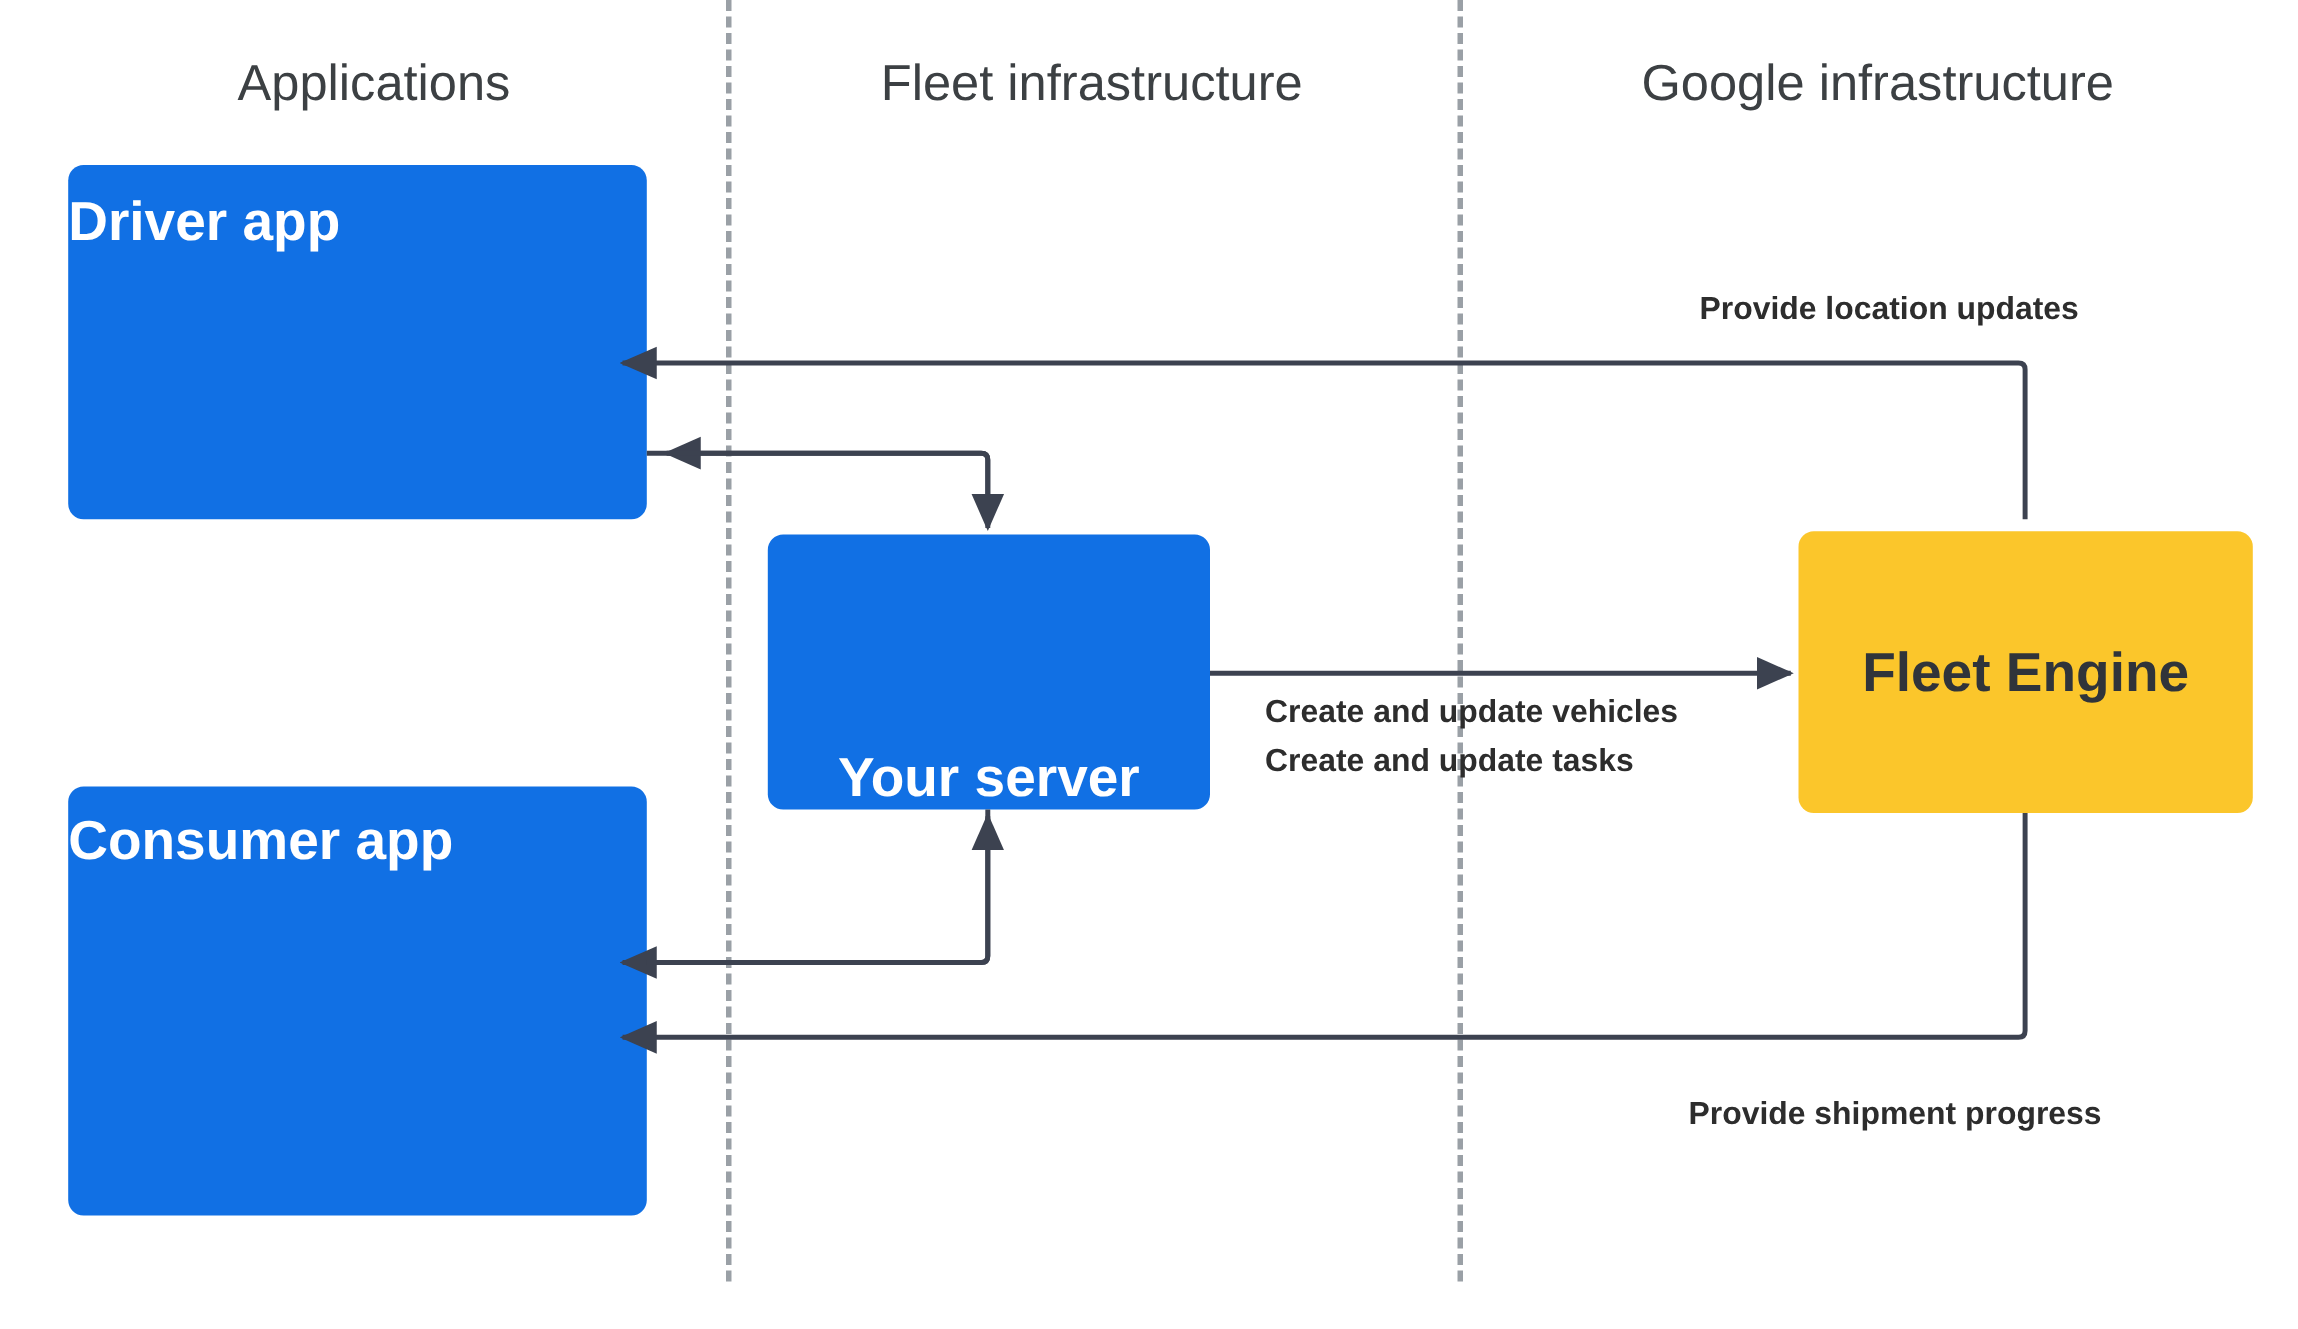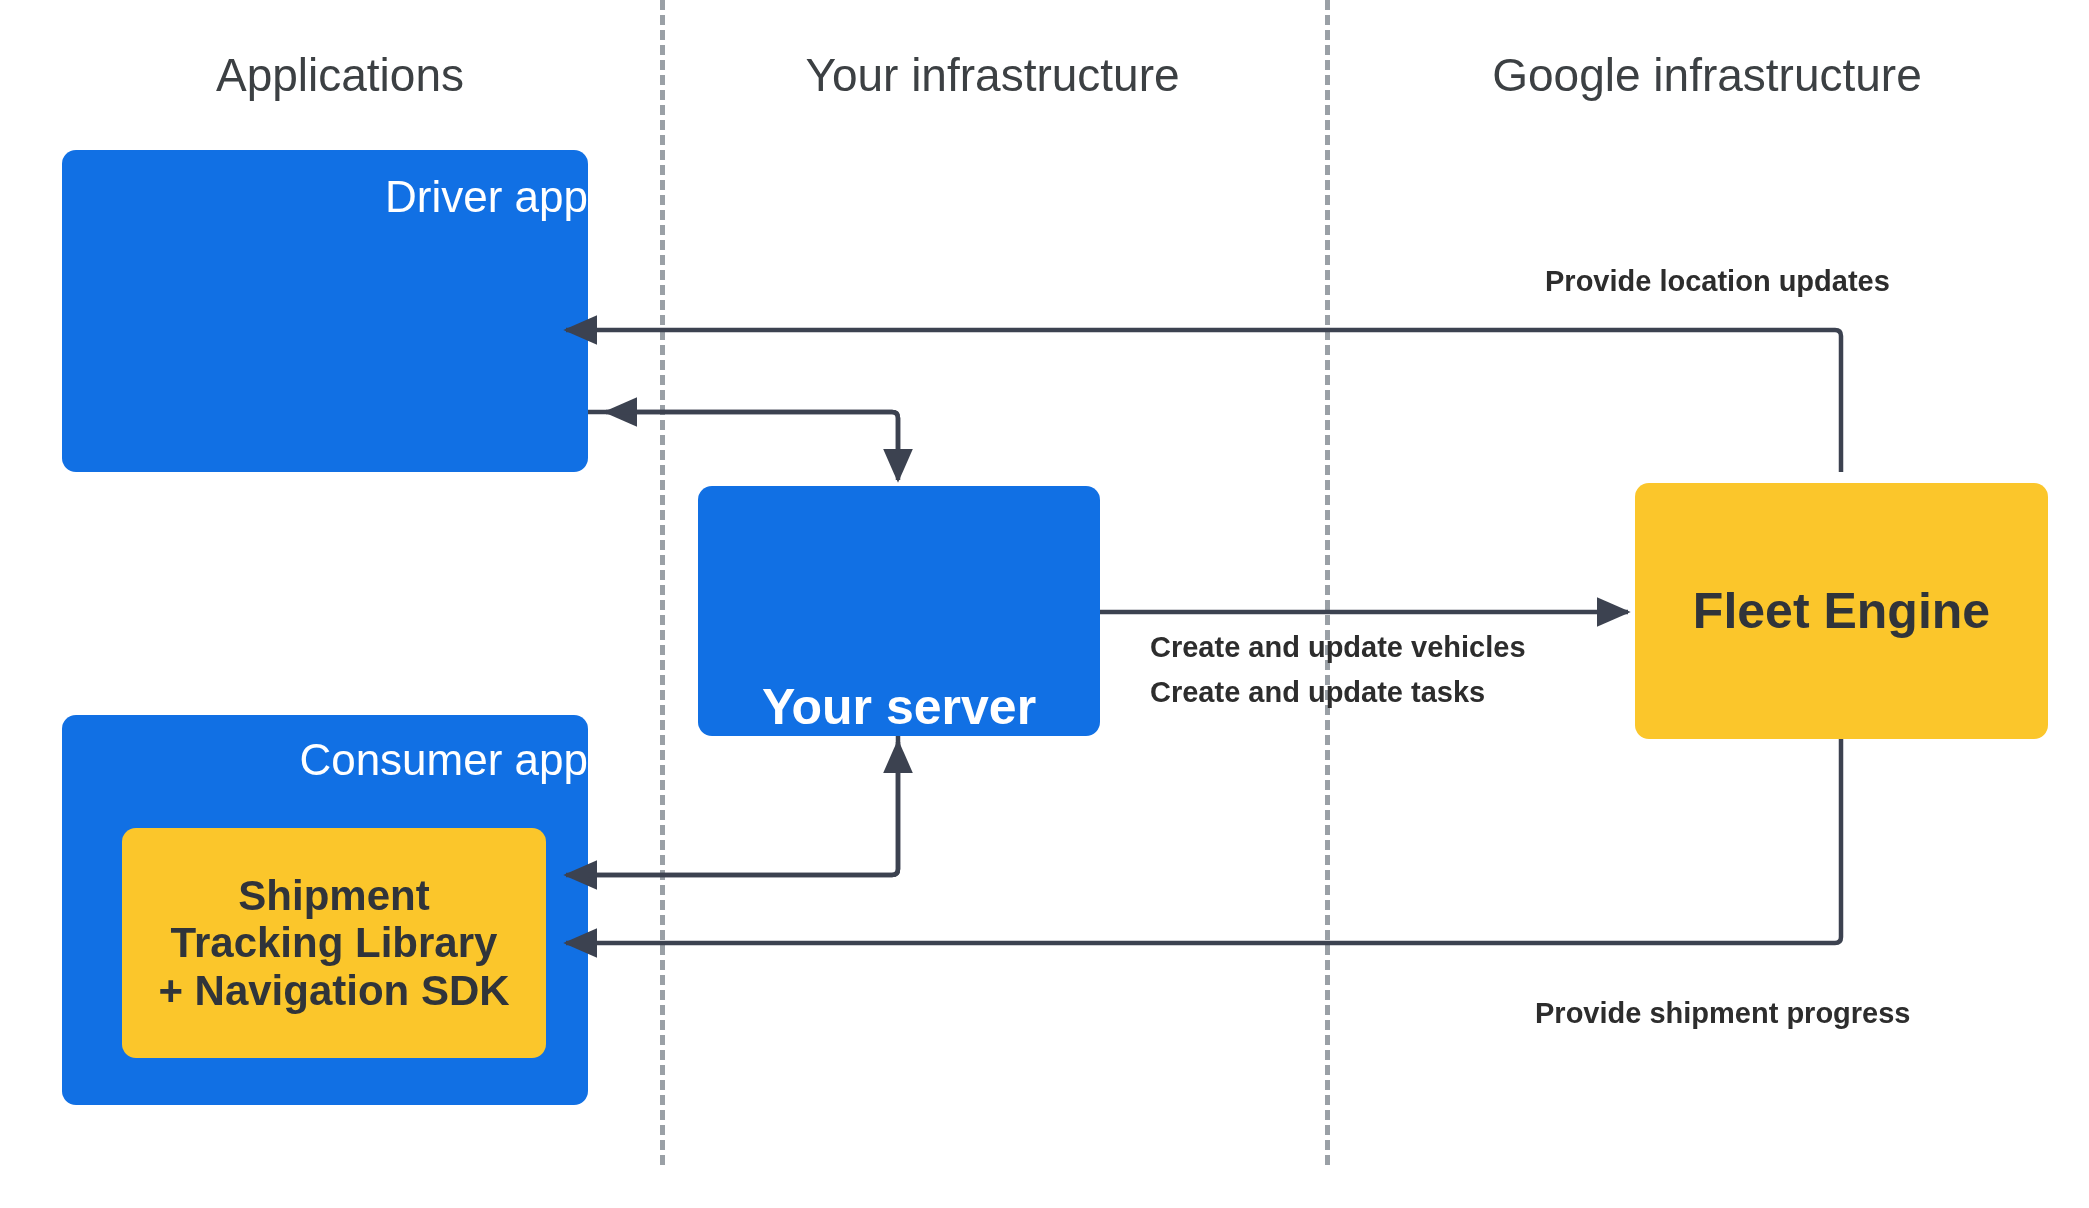--- a/index.html
+++ b/index.html
@@ -46,24 +46,24 @@
   
   .app-box {
     position: absolute;
     background: #1170e4;
     border-radius: 14px;
   }
   .app-title {
     position: absolute;
     left: 0;
     width: 100%;
-    text-align: right;
+    text-align: left;
     color: #ffffff;
-    font-weight: normal;
-    font-size: 44px;
+    font-weight: bold;
+    font-size: 50px;
     font-family: "Liberation Sans", sans-serif;
     white-space: nowrap;
   }
 
   
   .sdk-box {
     position: absolute;
     background: #fbc62b;
     border-radius: 14px;
     display: flex;
@@ -142,39 +142,32 @@
   #label-shipment-progress { left: 1535px; top: 996px; }
   #label-create-vehicles   { left: 1150px; top: 630px; text-align: center; }
   #label-create-tasks      { left: 1150px; top: 675px; }
 </style>
 </head>
 <body>
 
 <div id="canvas">
 
   <div class="col-heading" id="heading-applications">Applications</div>
-  <div class="col-heading" id="heading-your-infra">Your infrastructure</div>
+  <div class="col-heading" id="heading-your-infra">Fleet infrastructure</div>
   <div class="col-heading" id="heading-google-infra">Google infrastructure</div>
 
   <div class="divider" id="divider-left"></div>
   <div class="divider" id="divider-right"></div>
 
   <div class="app-box" id="driver-app">
     <div class="app-title" id="driver-app-title">Driver app</div>
   </div>
 
   <div class="app-box" id="consumer-app">
     <div class="app-title" id="consumer-app-title">Consumer app</div>
-  </div>
-  <div class="sdk-box" id="consumer-sdk-box">
-    <div class="sdk-label">
-      <span>Shipment</span><br>
-      <span>Tracking Library</span><br>
-      <span>+ Navigation SDK</span>
-    </div>
   </div>
 
   <div id="your-server">
     <span id="your-server-label">Your server</span>
   </div>
 
   <div id="fleet-engine">
     <span id="fleet-engine-label">Fleet Engine</span>
   </div>
 

